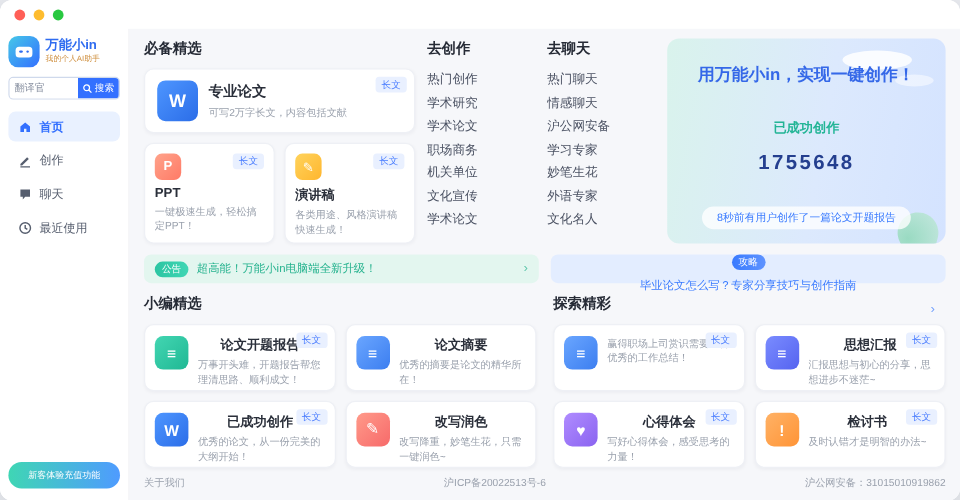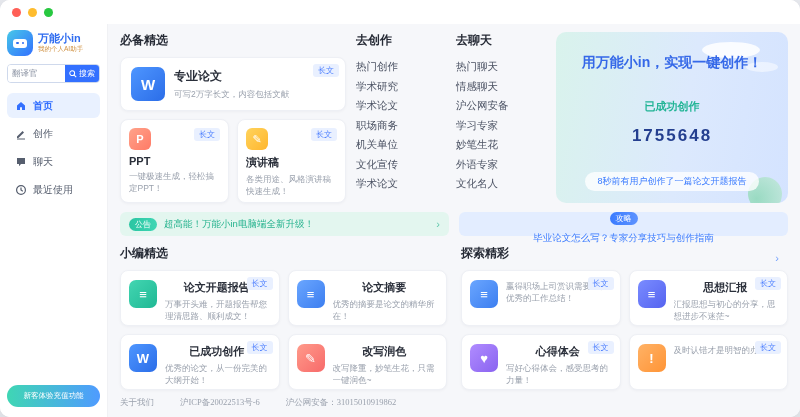--- a/index.html
+++ b/index.html
@@ -98,21 +98,21 @@
   .badge { font-size:8px; color:#fff; padding:1px 6px; border-radius:8px; flex:none; }
   .banner.green .badge { background:linear-gradient(90deg,#2bc5a2,#3fd6b4); }
   .banner.blue .badge { background:linear-gradient(90deg,#3a7bff,#5e93ff); }
 
   .bottom-grid { display:grid; grid-template-columns:1fr 1fr; gap:14px; }
   .pick-grid { display:grid; grid-template-columns:1fr 1fr; gap:8px; }
   .pick-card { position:relative; display:flex; gap:8px; padding:9px 8px; height:56px; cursor:pointer; }
   .pick-title { font-size:11px; font-weight:bold; margin-bottom:3px;text-align:center; }
   .pick-text { min-width:0; padding-right:2px; }
 
-  .footer { margin-top:auto; display:flex; justify-content:flex-start; gap:26px; padding:6px 0 4px; font-size:8.5px; color:#9aa1ad;font-family:Liberation Serif, serif; }
+  .footer { margin-top:auto; display:flex; justify-content:space-between; gap:26px; padding:6px 0 4px; font-size:8.5px; color:#9aa1ad; }
   .footer span { cursor:pointer; }
 </style>
 </head>
 <body>
 
 <div class="window">
   <div class="titlebar">
     <span class="dot red"></span>
     <span class="dot yellow"></span>
     <span class="dot green"></span>
@@ -347,20 +347,21 @@
                 <div class="pick-title">心得体会</div>
                 <div class="desc">写好心得体会，感受思考的力量！</div>
               </div>
               <span class="tag corner">长文</span>
             </div>
             <div class="card pick-card">
               <div class="card-icon md" data-icon="review">
                   <span>!</span>
                 </div>
               <div class="pick-text">
+                <div class="pick-title">检讨书</div>
                 <div class="desc">及时认错才是明智的办法~</div>
               </div>
               <span class="tag corner">长文</span>
             </div>
           </div>
         </section>
       </div>
 
       <div class="footer">
         <span>关于我们</span>

